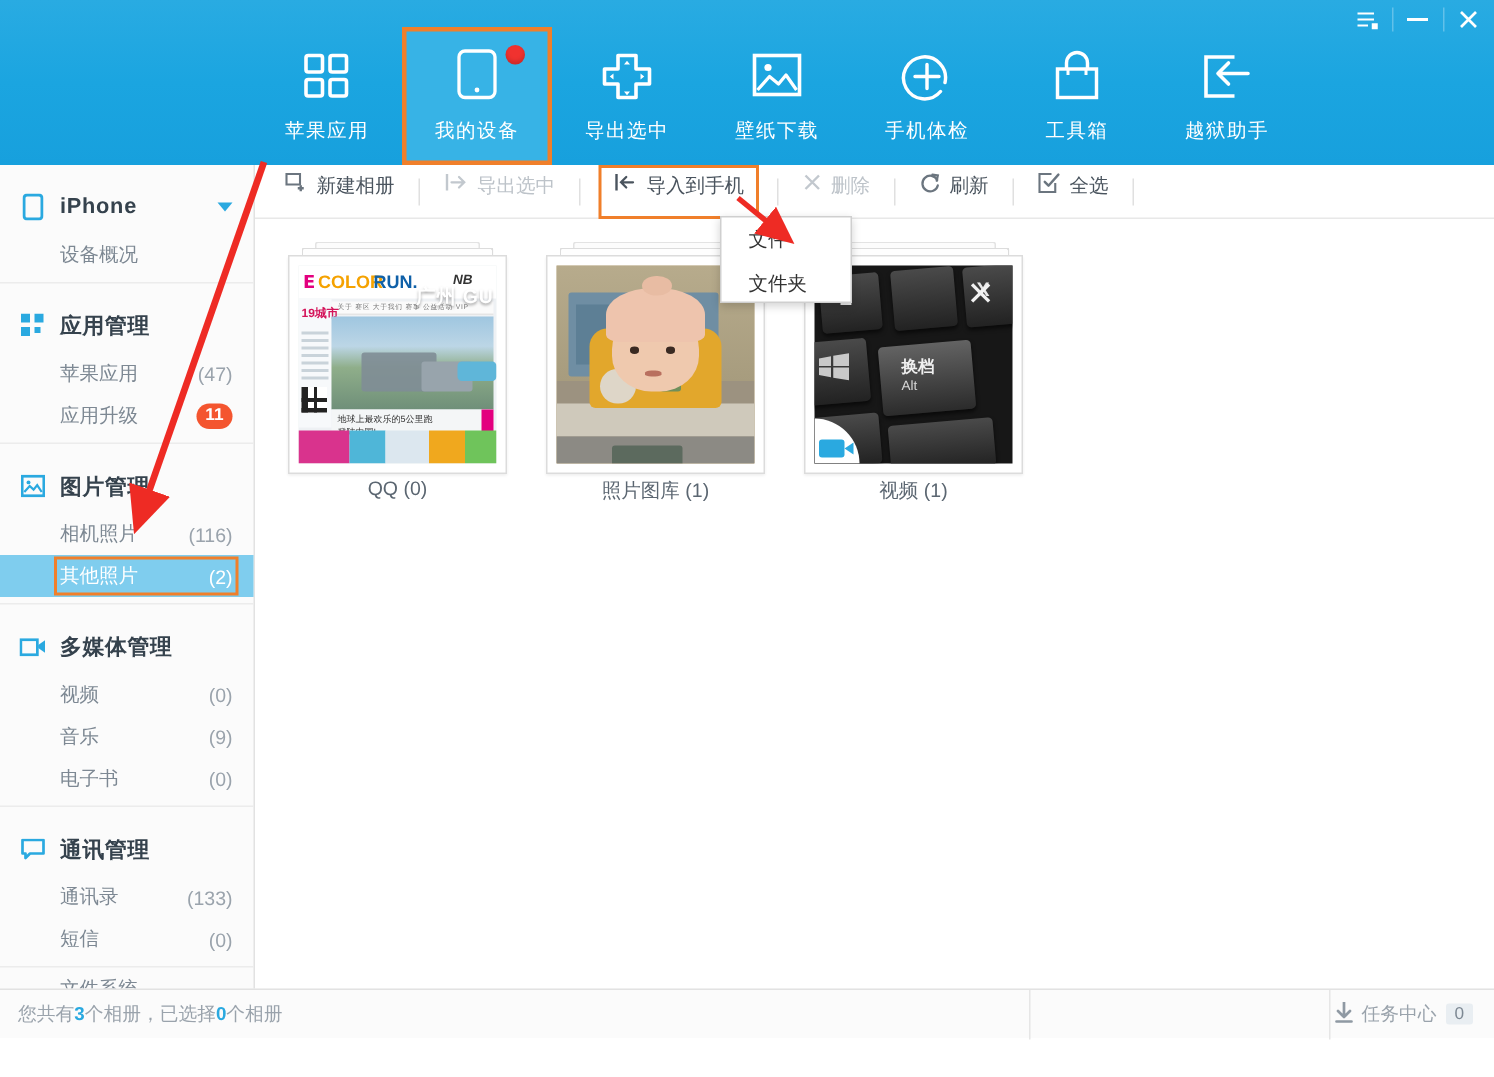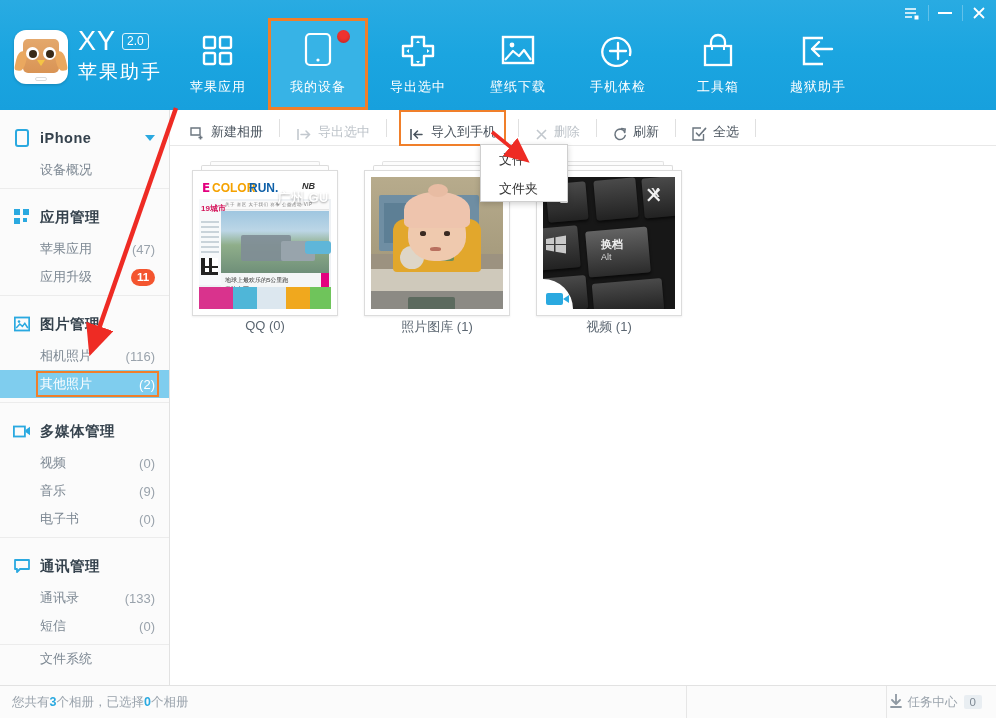--- a/index.html
+++ b/index.html
@@ -114,21 +114,21 @@
 
   
   .main {
     position: absolute; left: 170px; top: 110px; width: 826px; height: 575px; background: #fff;
   }
   .toolbar {
     height: 36px; border-bottom: 1px solid #e8e8e8; display: flex; align-items: center;
     padding-left: 10px; background: #fff;
   }
   .tb-btn {
-    display: flex; align-items: flex-end; height: 26px; padding: 0 10px;
+    display: flex; align-items: flex-start; height: 26px; padding: 0 10px;
     font-size: 13px; color: #4a545e; cursor: pointer; position: relative; white-space: nowrap;
   }
   .tb-btn.disabled { color: #bdc3c9; cursor: default; }
   .tb-btn .tbi { margin-right: 6px; display:flex; align-items:center; }
   .tb-btn .outline {
     position:absolute; left:0; right:0; top:-5px; bottom:-5px; border:2px solid #f07f2a; pointer-events:none;
   }
   .tb-sep { width: 1px; height: 18px; background: #e0e0e0; margin: 0 6px; }
 
   .content { position: relative; height: 539px; padding: 24px 0 0 14px; }
@@ -215,21 +215,21 @@
     position: absolute; left: 480px; top: 144px; width: 88px; height: 58px;
     background: #fff; border: 1px solid #cfcfcf; box-shadow: 0 2px 6px rgba(0,0,0,.18); z-index: 40;
   }
   .dd-item { height: 29px; line-height: 29px; padding-left: 18px; font-size: 13px; color: #333; cursor: pointer; }
 
   
   .arrow-svg { position:absolute; left:0; top:0; width:996px; height:718px; pointer-events:none; z-index:50; }
 
   
   .statusbar {
-    position: absolute; left: 0; top: 685px; width: 996px; height: 33px;
+    position: absolute; left: 0; top: 659px; width: 996px; height: 33px;
     background: #fbfbfb; border-top: 1px solid #e2e2e2; display: flex; align-items: center;
   }
   .status-left { font-size: 12.5px; color: #9aa3ac; padding-left: 12px; }
   .status-left b { color: #2aa9e0; font-weight: bold; }
   .status-sep { position:absolute; left: 686px; top:0; width:1px; height:33px; background:#e6e6e6; }
   .status-sep2 { position:absolute; left: 886px; top:0; width:1px; height:33px; background:#e6e6e6; }
   .task-center { position:absolute; right: 14px; display:flex; align-items:center; font-size:12.5px; color:#9aa3ac; gap:6px; }
   .task-badge { background:#e9eef2; color:#7d8893; border-radius:2px; padding:1px 6px; font-size:11.5px; }
 </style>
 </head>
@@ -257,43 +257,20 @@
       <div class="winbtn">
         <span class="winsep"></span>
         <svg width="14" height="14" viewBox="0 0 14 14">
             <g stroke="#fff" stroke-width="1.8">
           <path d="M2 2l10 10M12 2L2 12"></path>
             </g>
           </svg>
       </div>
     </div>
 
-    <div class="logo">
-      <div class="logo-mark">
-        <div class="owl-body">
-          <div class="owl-wing l"></div>
-            <div class="owl-wing r"></div>
-          <div class="owl-eye l">
-              <div class="owl-pupil"></div>
-            </div>
-          <div class="owl-eye r">
-              <div class="owl-pupil"></div>
-            </div>
-          <div class="owl-beak"></div>
-        </div>
-        <div class="logo-home"></div>
-      </div>
-      <div class="logo-text">
-        <div class="logo-row1">
-          <span class="logo-xy">XY</span>
-          <span class="logo-ver">2.0</span>
-        </div>
-        <div class="logo-row2">苹果助手</div>
-      </div>
-    </div>
 
     <div class="nav">
 
       <div class="nav-item">
         <div class="nav-icon">
           <svg width="36" height="36" viewBox="0 0 36 36">
               <g fill="none" stroke="#fff" stroke-width="2.4">
             <rect x="4" y="4" width="11" height="11" rx="1.5"></rect>
                 <rect x="20" y="4" width="11" height="11" rx="1.5"></rect>
             <rect x="4" y="20" width="11" height="11" rx="1.5"></rect>

